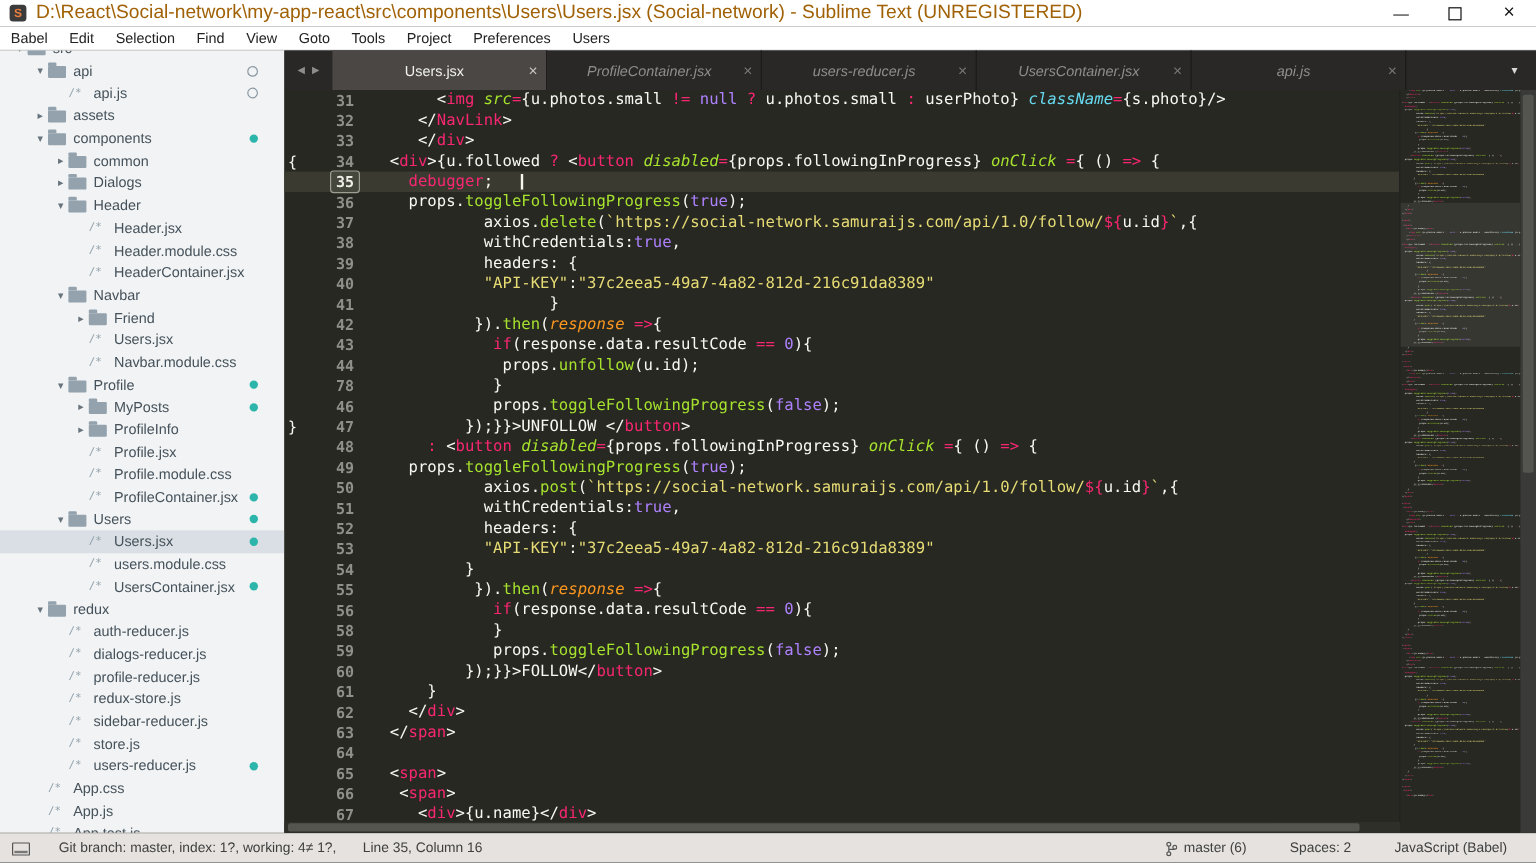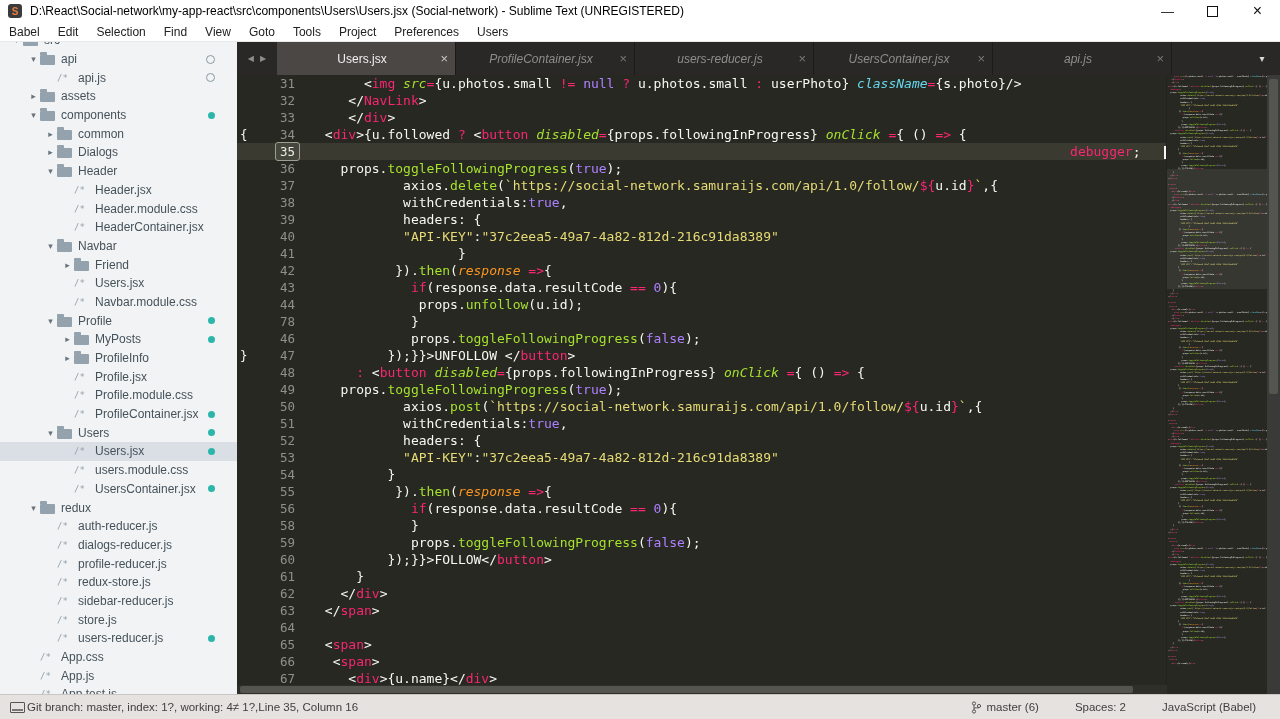--- a/index.html
+++ b/index.html
@@ -3,21 +3,21 @@
 <meta charset="utf-8">
 <style>
   html,body{margin:0;padding:0;width:1280px;height:719px;overflow:hidden;background:#000;
     font-family:"Liberation Sans",sans-serif;}
   .window{width:1280px;height:719px;display:flex;flex-direction:column;background:#272822;}
 
   
   .titlebar{height:22px;background:#ffffff;display:flex;align-items:center;flex:0 0 auto;}
   .app-icon{width:14px;height:14px;margin:0 8px 0 8px;background:#3b3b3b;border-radius:3px;
     color:#e87d3e;font-size:10px;font-weight:bold;display:flex;align-items:center;justify-content:center;}
-  .title-text{font-size:12px;color:#000000;white-space:nowrap;overflow:hidden;}
+  .title-text{font-size:16px;color:#a16207;white-space:nowrap;overflow:hidden;}
   .win-controls{margin-left:auto;display:flex;height:100%;}
   .win-btn{width:45px;height:100%;display:flex;align-items:center;justify-content:center;
     font-size:13px;color:#111;cursor:default;}
   .max-glyph{width:9px;height:9px;border:1px solid #111;display:inline-block;}
 
   
   .menubar{height:19px;background:#ffffff;display:flex;align-items:center;flex:0 0 auto;
     border-bottom:1px solid #e9e9e9;}
   .menu-item{font-size:12px;color:#222;padding:0 9px;white-space:nowrap;}
 
@@ -59,25 +59,25 @@
   .tab-close{position:absolute;right:7px;color:#7a7876;font-size:13px;line-height:13px;}
   .tab.active .tab-close{color:#c9c7c5;}
   .tab-overflow{margin-left:auto;width:36px;display:flex;align-items:center;justify-content:center;
     color:#d8d8d6;font-size:10px;}
 
   
   .editor-wrap{flex:1 1 auto;position:relative;display:flex;min-height:0;background:#272822;}
   .code-area{flex:1 1 auto;overflow:hidden;font-family:"DejaVu Sans Mono",monospace;
     font-size:13px;line-height:17px;}
   .code-line{height:17px;display:flex;position:relative;white-space:pre;}
-  .code-line.hl{background:#3a3a31;justify-content:space-between;}
+  .code-line.hl{background:#3a3a31;}
   .gutter{width:76px;flex:0 0 76px;display:flex;justify-content:flex-end;align-items:center;
     padding-right:13px;box-sizing:border-box;color:#8f908a;font-size:12.5px;}
   .gutter-pre{position:absolute;left:3px;color:#f8f8f2;font-size:12.5px;}
-  .lnum{padding:0 4px;border:1px solid transparent;border-radius:3px;}
+  .lnum{padding:0 4px;border:1px solid transparent;border-radius:3px;font-weight:bold;}
   .lnum-hl{border-color:#9e9e93;background:#45463c;color:#eeeee6;}
   .code-text{padding-left:4px;}
   .caret{display:inline-block;width:2px;height:13px;background:#f8f8f0;vertical-align:middle;}
 
   .tw{color:#f8f8f2}.tp{color:#f92672}.tg{color:#a6e22e}.ty{color:#e6db74}
   .tu{color:#ae81ff}.tc{color:#66d9ef;font-style:italic}
   .to{color:#fd971f;font-style:italic}.ta{color:#a6e22e;font-style:italic}
 
   
   .minimap{width:100px;flex:0 0 100px;position:relative;overflow:hidden;background:#272822;
@@ -91,21 +91,21 @@
   .vscroll{width:13px;flex:0 0 13px;background:#3a3a38;position:relative;}
   .vthumb{position:absolute;left:2px;right:2px;top:4px;height:315px;background:#55554f;
     border-radius:2px;}
   .hscroll{position:absolute;left:0;right:113px;bottom:0;height:9px;background:#2f2f2a;}
   .hthumb{position:absolute;left:3px;top:1px;bottom:1px;width:96%;background:#55554f;
     border-radius:2px;}
 
   
   .statusbar{height:24px;flex:0 0 24px;background:#e5e2df;border-top:1px solid #c9c6c3;
     display:flex;align-items:center;padding:0 10px;font-size:11.5px;color:#3f3f3f;}
-  .status-left{display:flex;align-items:center;}
+  .status-left{display:flex;align-items:center;gap:22px;}
   .panel-ico{width:13px;height:9px;border:1px solid #555;border-radius:1px;position:relative;
     margin-right:2px;}
   .panel-ico::after{content:'';position:absolute;left:1px;right:1px;bottom:1px;height:2px;
     background:#777;}
   .status-right{margin-left:auto;display:flex;align-items:center;gap:36px;padding-right:14px;}
   .status-item{display:flex;align-items:center;gap:5px;white-space:nowrap;}
   .branch-ico svg{display:block;}
 </style>
 </head>
 <body>

